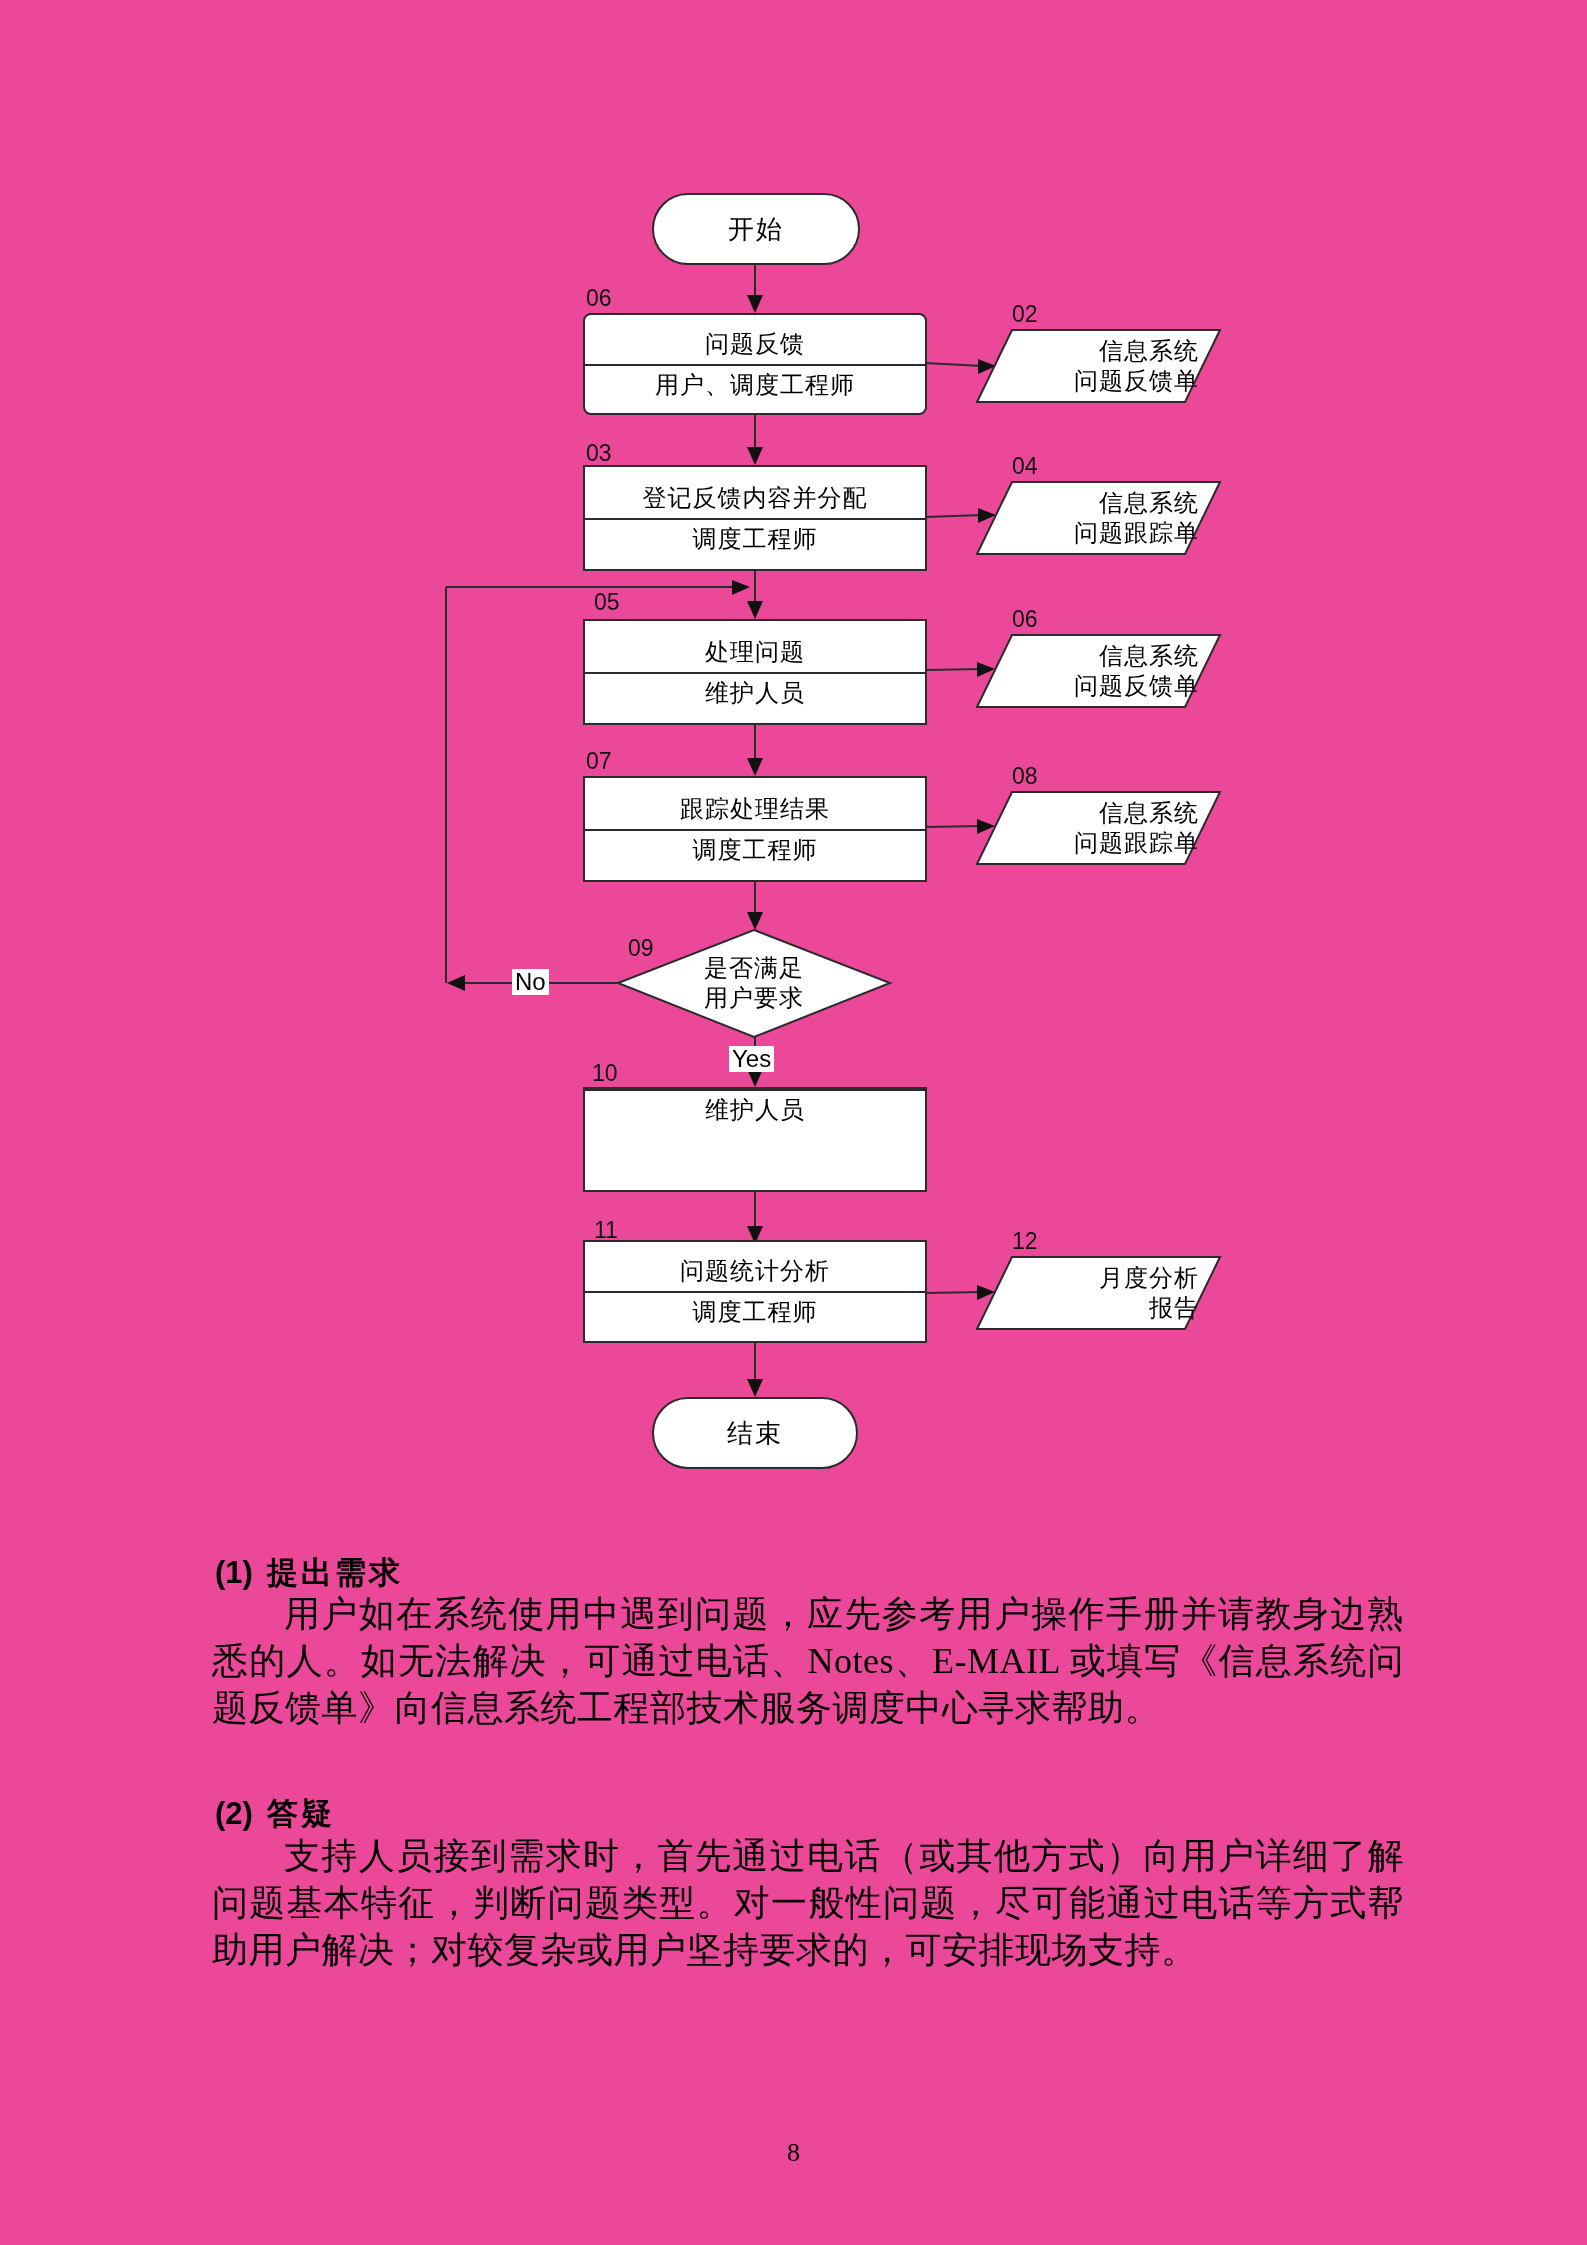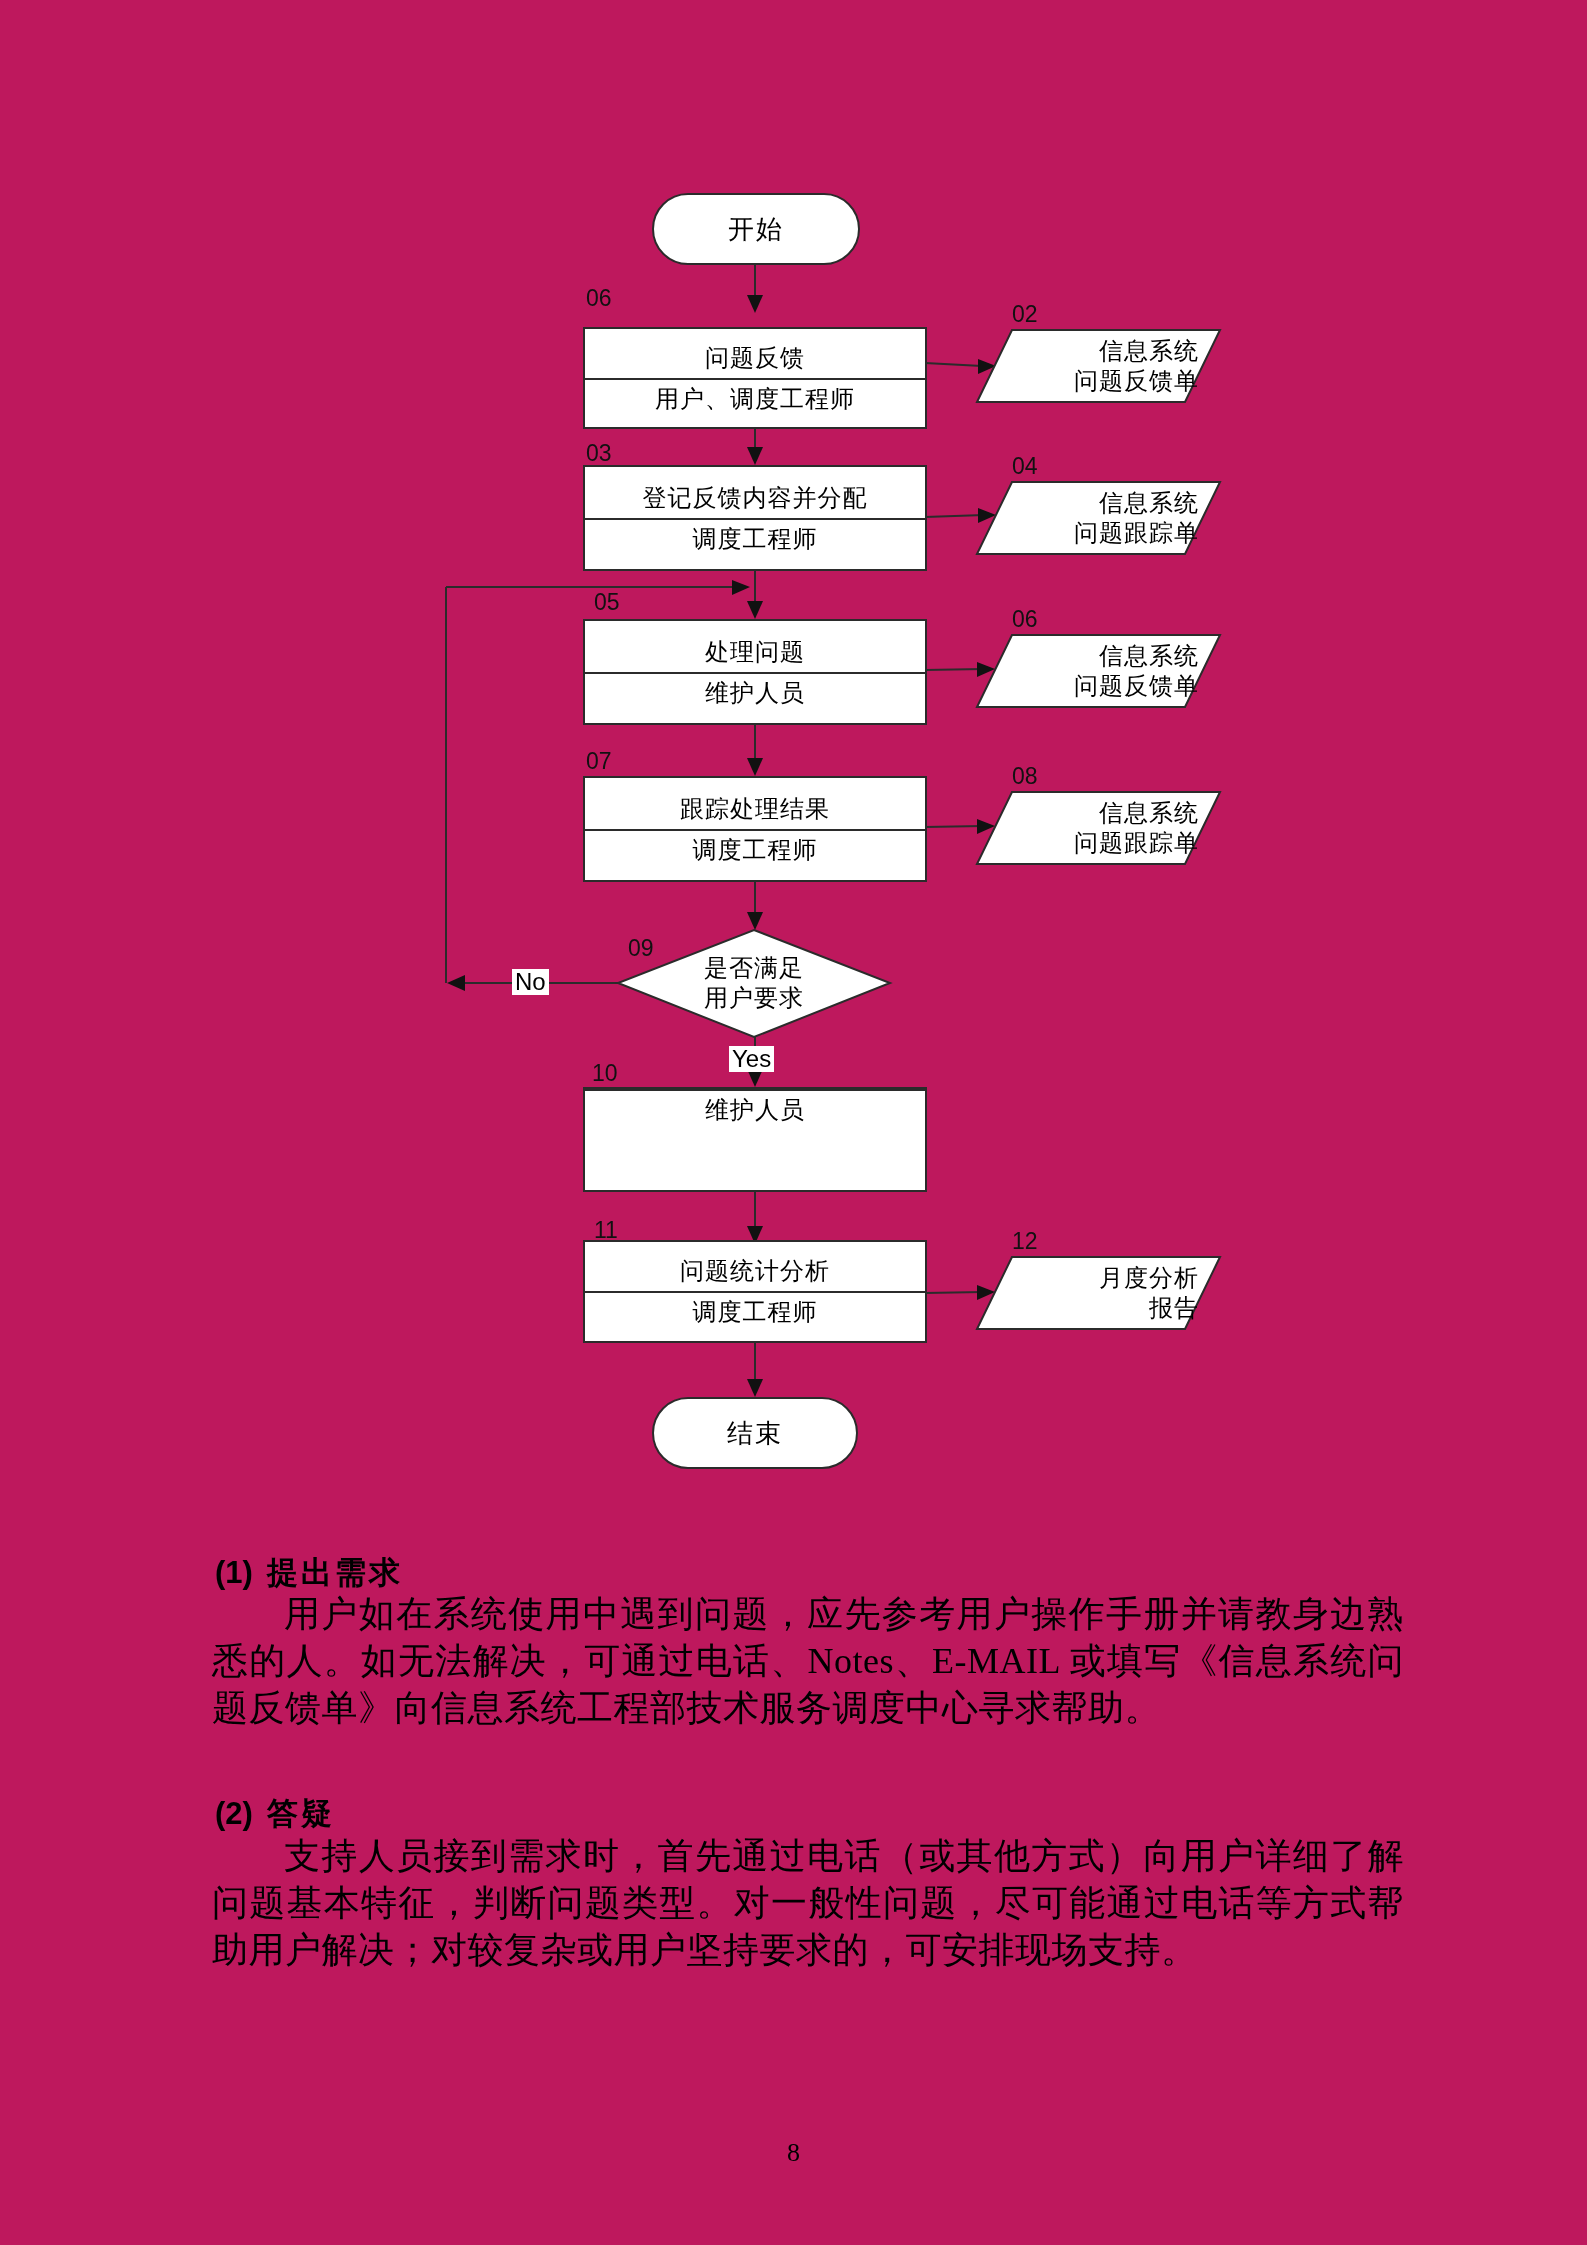--- a/index.html
+++ b/index.html
@@ -1,17 +1,17 @@
 <!DOCTYPE html>
 <html><head>
 <meta charset="utf-8">
 <style>
   html,body{margin:0;padding:0;background:#888;}
   .page{
-    position:relative;width:1587px;height:2245px;background:#be185d;
+    position:relative;width:1587px;height:2245px;background:#ec4899;
     font-family:"Liberation Serif","DejaVu Serif",serif;color:#000;
     overflow:hidden;margin:0 auto;
   }
   svg.wires{position:absolute;left:0;top:0;pointer-events:none;}
 
   
   .stadium{
     position:absolute;border:2px solid #2b2b2b;border-radius:36px;background:#fff;
     display:flex;align-items:center;justify-content:center;
     font-size:26px;letter-spacing:2px;
@@ -25,21 +25,21 @@
     display:flex;flex-direction:column;font-size:24px;
   }
   .pbox .cellA{
     flex:1;display:flex;align-items:flex-end;justify-content:center;
     padding-bottom:4px;letter-spacing:1px;
   }
   .pbox .cellB{
     flex:1;display:flex;align-items:flex-start;justify-content:center;
     border-top:2px solid #2b2b2b;padding-top:3px;letter-spacing:1px;
   }
-  .b01{top:327px;height:98px;}
+  .b01{top:313px;height:98px;border-radius:8px;}
   .b03{top:465px;height:102px;}
   .b05{top:619px;height:102px;}
   .b07{top:776px;height:102px;}
   .b10{top:1087px;height:101px;}
   .b11{top:1240px;height:99px;}
 
   
   .steplabel{
     position:absolute;font-family:"Liberation Sans","DejaVu Sans",sans-serif;
     font-size:23px;color:#111;line-height:24px;

